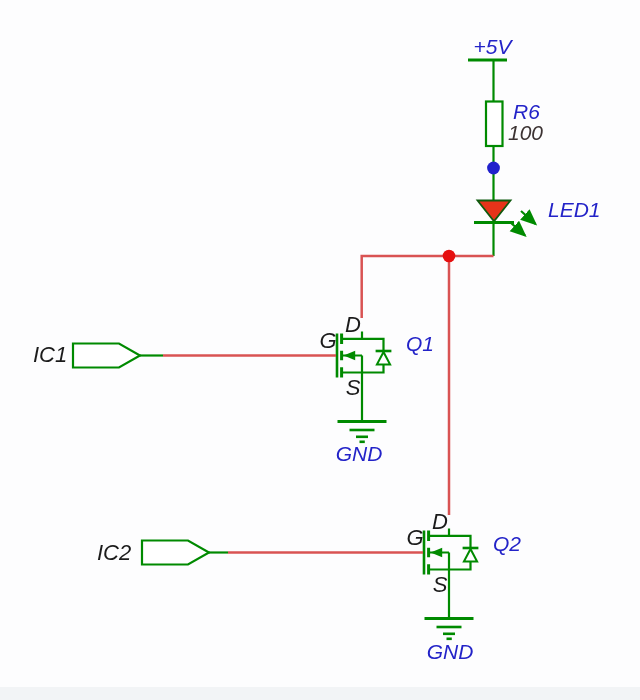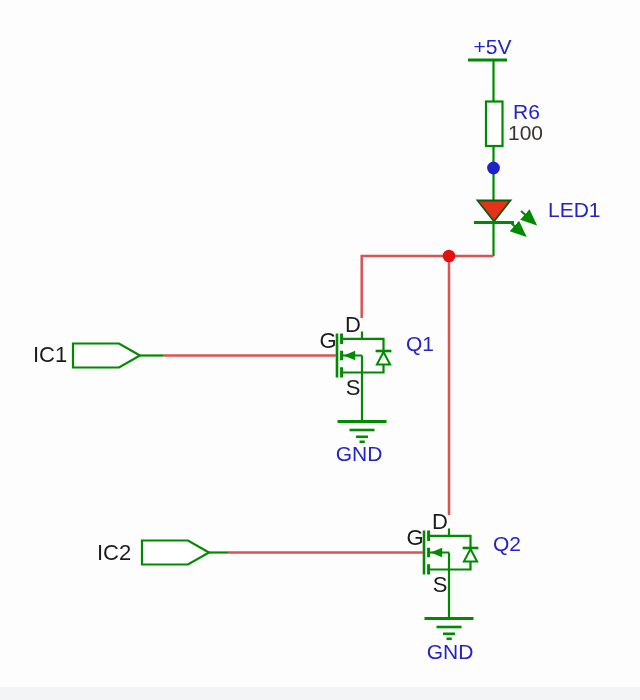--- a/index.html
+++ b/index.html
@@ -3,20 +3,21 @@
 <meta charset="utf-8">
 <style>
   html,body{margin:0;padding:0;}
   body{background:#ffffff;}
   .stage{
     position:relative;
     width:640px;height:700px;
     background:#fdfdfe;
     overflow:hidden;
     font-family:"Liberation Sans", sans-serif;
+    font-style:italic;
   }
   svg{display:block;}
   
   .wg{stroke:#008a00;fill:none;stroke-width:2.2;stroke-linecap:butt;stroke-linejoin:miter;}
   .wr{stroke:#d95353;fill:none;stroke-width:2.5;stroke-linecap:butt;stroke-linejoin:miter;}
   .w30{stroke-width:3;}
   .w26{stroke-width:2.6;}
   .gf{fill:#008a00;stroke:none;}
   .boxfill{fill:#ffffff;stroke:#008a00;stroke-width:2.2;stroke-linejoin:miter;}
   .ledtri{fill:#e5331a;stroke:#0e5a0e;stroke-width:1.8;stroke-linejoin:miter;}

